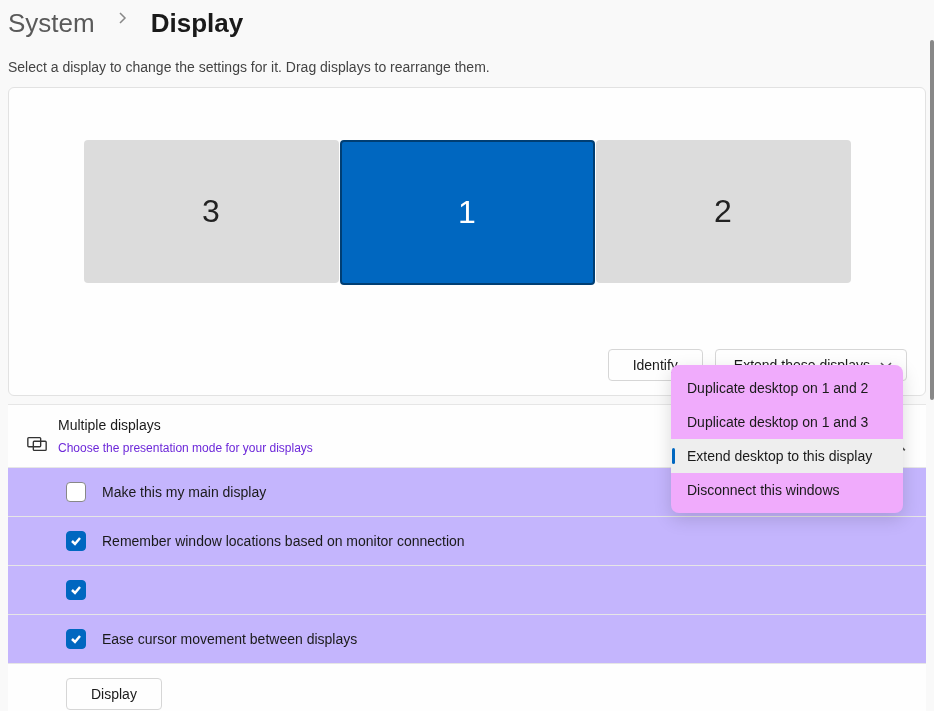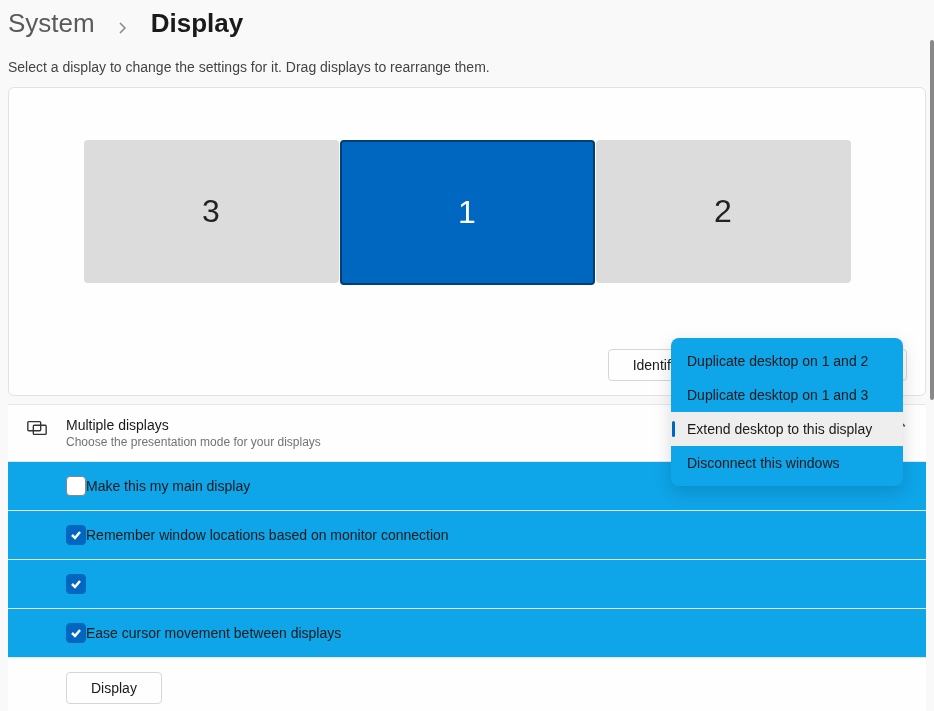--- a/index.html
+++ b/index.html
@@ -19,21 +19,21 @@
       position: absolute;
       right: 0;
       top: 40px;
       width: 4px;
       height: 360px;
       background: #888;
       border-radius: 2px;
     }
     .breadcrumb {
       display: flex;
-      align-items: flex-end;
+      align-items: flex-start;
       gap: 22px;
       padding: 8px 8px 0 8px;
     }
     .breadcrumb-item {
       font-size: 26px;
       color: #5a5a5a;
       font-weight: 400;
     }
     .breadcrumb-item.current {
       color: #1a1a1a;
@@ -112,24 +112,24 @@
       align-items: center;
       gap: 10px;
       padding: 7px 14px 7px 18px;
     }
     .chevron-svg {
       width: 12px;
       height: 12px;
     }
     .dropdown-menu {
       position: absolute;
-      top: 250px;
+      top: 277px;
       right: 22px;
       width: 232px;
-      background: #0ea5e9;
+      background: #f0abfc;
       border-radius: 8px;
       box-shadow: 0 6px 18px rgba(0,0,0,0.15);
       padding: 6px 0;
       z-index: 100;
     }
     .dropdown-item {
       padding: 9px 16px;
       font-size: 14px;
       color: #1a1a1a;
       cursor: pointer;
@@ -147,56 +147,56 @@
       width: 3px;
       background: #0067c0;
       border-radius: 2px;
     }
     .section {
       margin: 0 8px;
       border-top: 1px solid #e6e6e6;
     }
     .section-header {
       display: flex;
-      align-items: flex-start;
+      align-items: flex-end;
       padding: 12px 20px 12px 18px;
-      gap: 18px;
+      gap: 10px;
       background: #fefefe;
       cursor: pointer;
     }
     .section-icon {
       width: 22px;
       height: 22px;
       flex-shrink: 0;
       color: #333;
     }
     .section-title-block {
       flex: 1;
     }
     .section-title {
       font-size: 14px;
       color: #1a1a1a;
     }
     .section-desc {
       font-size: 12px;
-      color: #737373;
-      margin-top: 2px;
+      color: #6d28d9;
+      margin-top: 8px;
     }
     .expand-chevron {
       width: 14px;
       height: 14px;
       color: #555;
     }
     .option-row {
       display: flex;
       align-items: center;
       padding: 14px 20px 14px 58px;
-      gap: 0;
+      gap: 16px;
       border-top: 1px solid #e6e6e6;
-      background: #0ea5e9;
+      background: #c4b5fd;
       margin: 0 8px;
     }
     .checkbox-square {
       width: 20px;
       height: 20px;
       border: 1px solid #888;
       border-radius: 4px;
       background: #fff;
       flex-shrink: 0;
       cursor: pointer;

